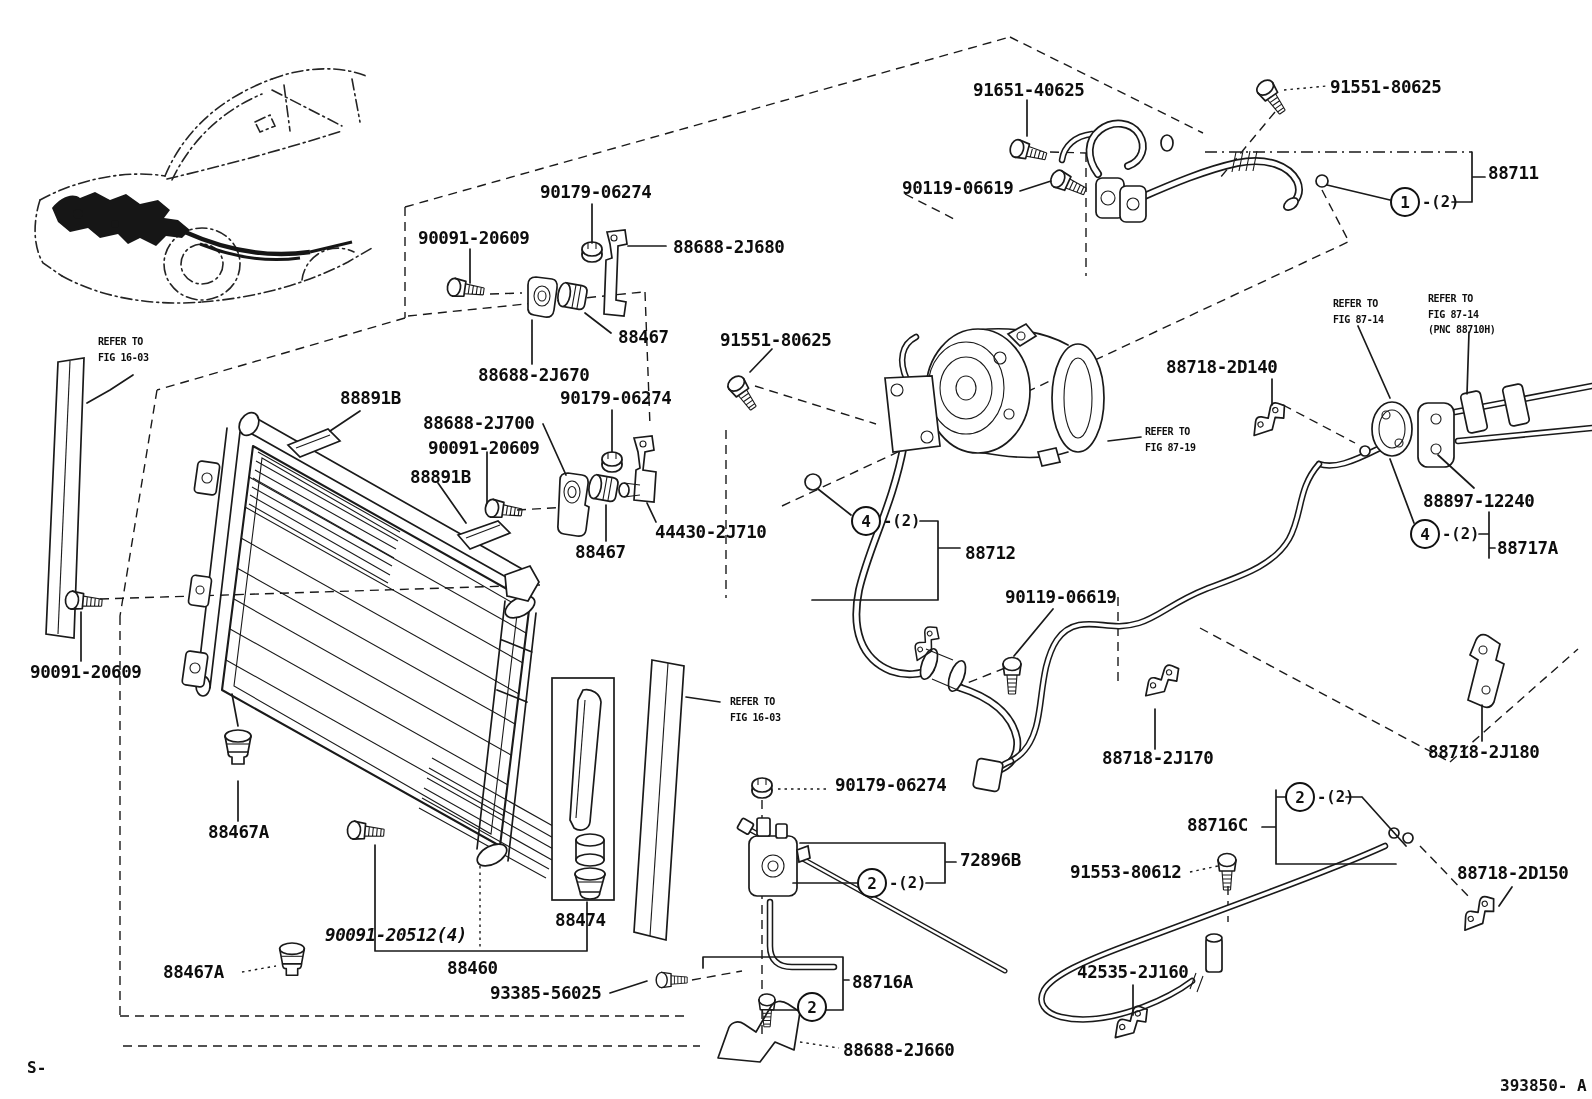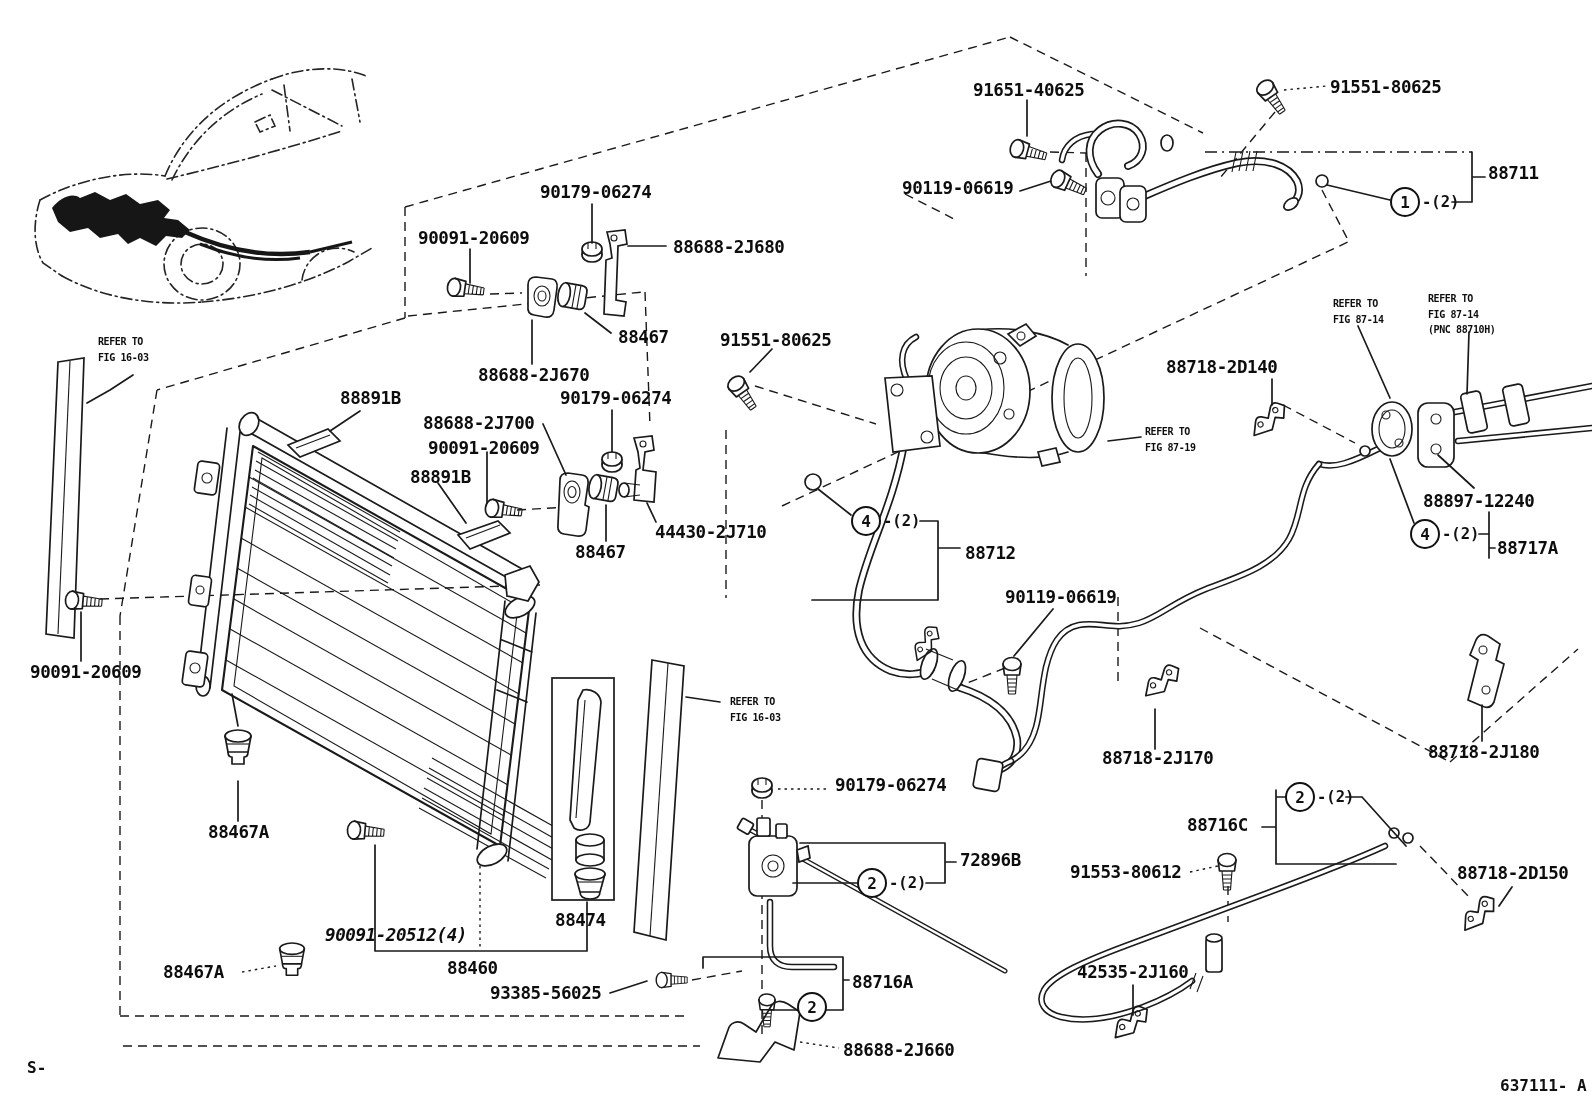--- a/index.html
+++ b/index.html
@@ -381,15 +381,15 @@
       <div class="callout" style="left: 1285px; top: 782px;">
         <span class="c-circle">2</span>
         <span class="c-suffix">-(2)</span>
       </div>
       <div class="callout" style="left: 797px; top: 992px;">
         <span class="c-circle">2</span>
       </div>
     </div>
 
 <div class="footnote" style="left:27px;top:1058px;">S-</div>
-<div class="footnote" style="left:1500px;top:1076px;">637111- A</div>
+<div class="footnote" style="left:1500px;top:1076px;">393850- A</div>
 
 </div>
 
 </body></html>

